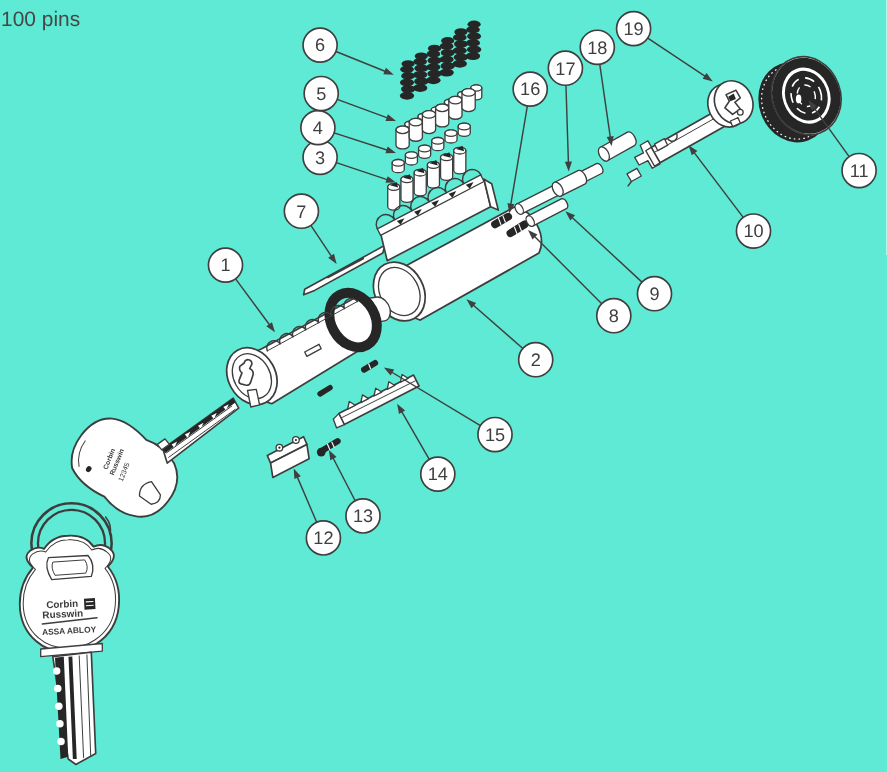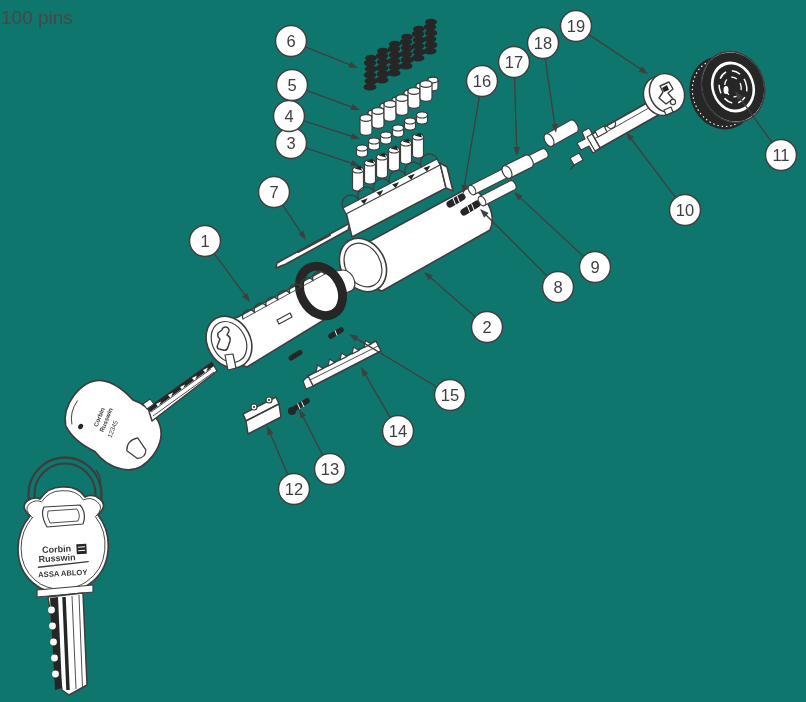--- a/index.html
+++ b/index.html
@@ -1,16 +1,16 @@
 <!DOCTYPE html>
 <html><head>
 <meta charset="utf-8">
 <style>
   html,body{margin:0;padding:0;background:#ffffff;}
-  #stage{position:relative;width:806px;height:702px;background:#0f766e;overflow:hidden;
+  #stage{position:relative;width:806px;height:702px;background:#5eead4;overflow:hidden;
          font-family:"Liberation Sans", sans-serif;}
   svg{position:absolute;left:0;top:0;}
   svg *{vector-effect:none;}
   .ln{fill:#ffffff;stroke:#3d3d3d;stroke-width:1.5;stroke-linejoin:round;stroke-linecap:round;}
   .ln2{fill:#ffffff;stroke:#3d3d3d;stroke-width:1.2;stroke-linejoin:round;stroke-linecap:round;}
   .so{fill:none;stroke:#3d3d3d;stroke-width:1.3;stroke-linejoin:round;stroke-linecap:round;}
   .thin{fill:none;stroke:#3d3d3d;stroke-width:0.9;}
   .blk{fill:#262626;stroke:none;}
   .blkln{fill:none;stroke:#262626;}
   .wst{stroke:#ffffff;stroke-width:1;fill:none;}

